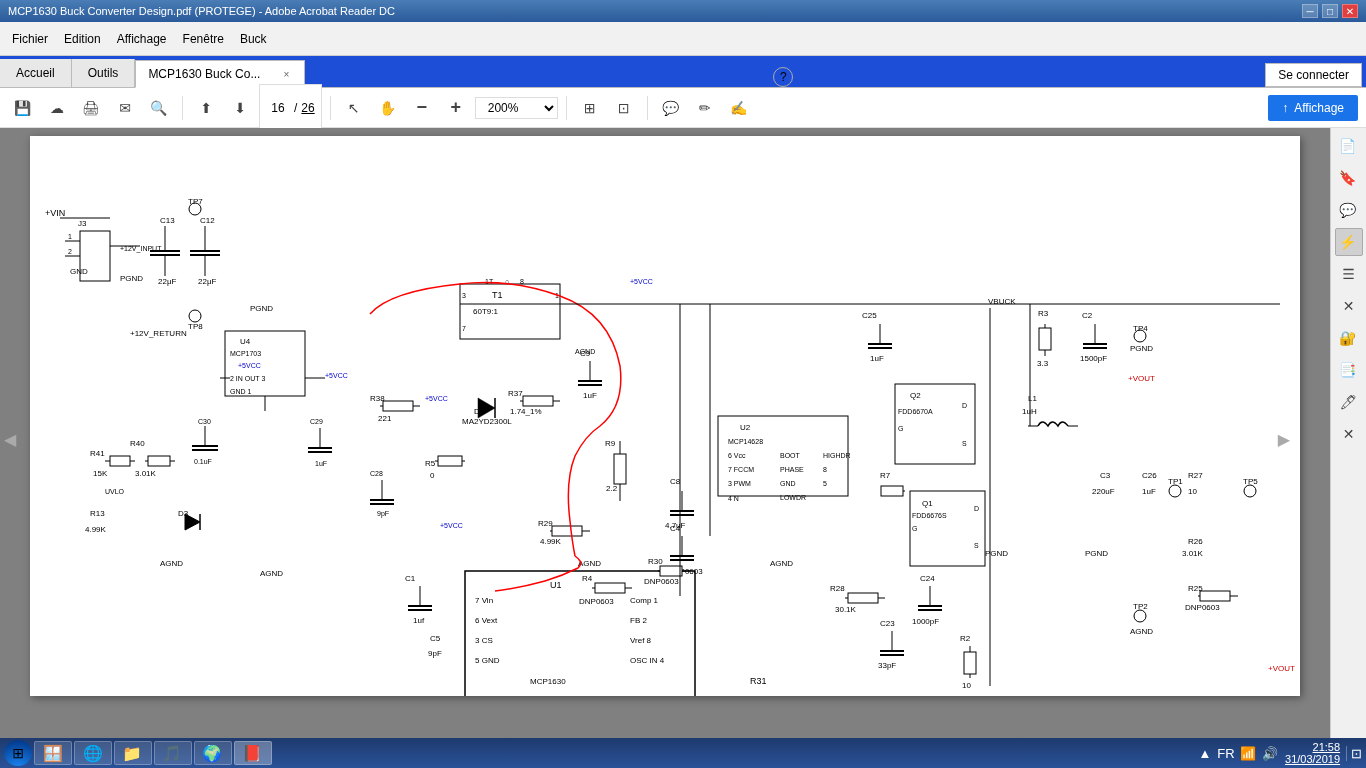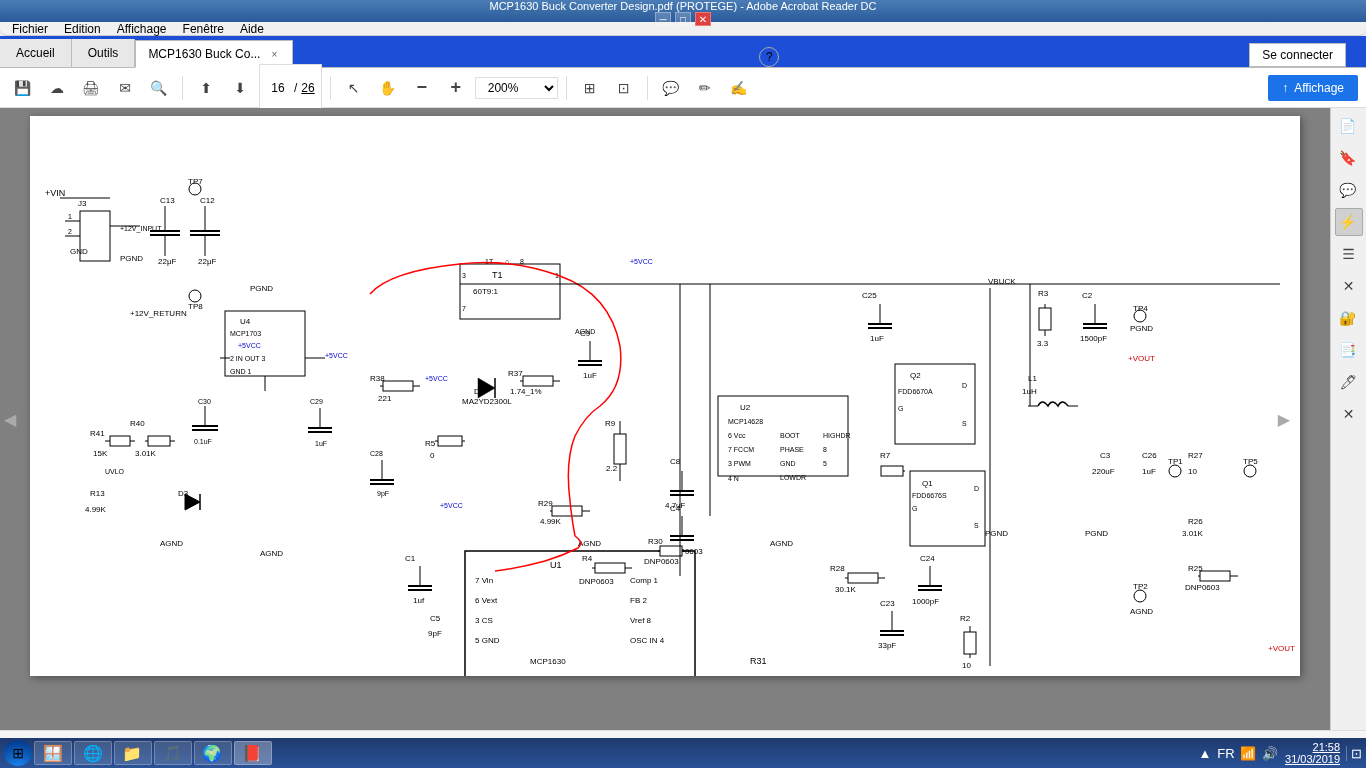--- a/index.html
+++ b/index.html
@@ -8,43 +8,41 @@
     
     #title-bar {
       background: linear-gradient(to bottom, #4a7db5, #2a5a9a);
       height: 22px;
       display: flex;
       align-items: center;
       justify-content: space-between;
       padding: 0 8px;
       color: white;
       font-size: 11px;
-      flex-direction: column;
     }
     #title-bar-controls { display: flex; gap: 4px; }
     .title-btn {
       width: 16px; height: 14px;
       display: flex; align-items: center; justify-content: center;
       font-size: 10px; cursor: pointer;
       background: rgba(255,255,255,0.2);
       border: 1px solid rgba(255,255,255,0.3);
       color: white;
     }
     .title-btn.close { background: #e04040; }
 
     
     #menu-bar {
       background: #f1f1f1;
-      height: 14px;
+      height: 34px;
       display: flex;
       align-items: center;
       padding: 0 4px;
       border-bottom: 1px solid #ccc;
       font-size: 12px;
-      border-radius: 9px;
     }
     .menu-item {
       padding: 2px 8px;
       cursor: pointer;
       height: 100%;
       display: flex;
       align-items: center;
     }
 
     
@@ -69,32 +67,32 @@
     .tab-active {
       background: white;
       border: 1px solid #bbb;
       border-bottom: 1px solid white;
       padding: 4px 12px;
       height: 28px;
       display: flex;
       align-items: center;
       font-size: 12px;
       cursor: pointer;
-      gap: 8px;
+      gap: 20px;
       margin-bottom: -1px;
     }
     .tab-close {
       font-size: 10px;
       cursor: pointer;
       color: #666;
       padding: 1px 3px;
     }
     #connect-btn {
       margin-left: auto;
-      margin-right: 20px;
+      margin-right: 4px;
       padding: 4px 12px;
       background: white;
       border: 1px solid #bbb;
       cursor: pointer;
       font-size: 12px;
       height: 24px;
       display: flex;
       align-items: center;
     }
     #help-icon {
@@ -302,21 +300,21 @@
     <div class="title-btn">□</div>
     <div class="title-btn close">✕</div>
   </div>
 </div>
 
 <div id="menu-bar">
   <div class="menu-item">Fichier</div>
   <div class="menu-item">Edition</div>
   <div class="menu-item">Affichage</div>
   <div class="menu-item">Fenêtre</div>
-  <div class="menu-item">Aide</div>
+  <div class="menu-item">Buck</div>
 </div>
 
 <div id="tab-bar">
   <div class="tab-home">Accueil</div>
   <div class="tab-home">Outils</div>
   <div class="tab-active">
     <span>MCP1630 Buck Co...</span>
     <span class="tab-close">×</span>
   </div>
   <div id="help-icon" style="margin-left:auto; margin-right:4px;">?</div>

